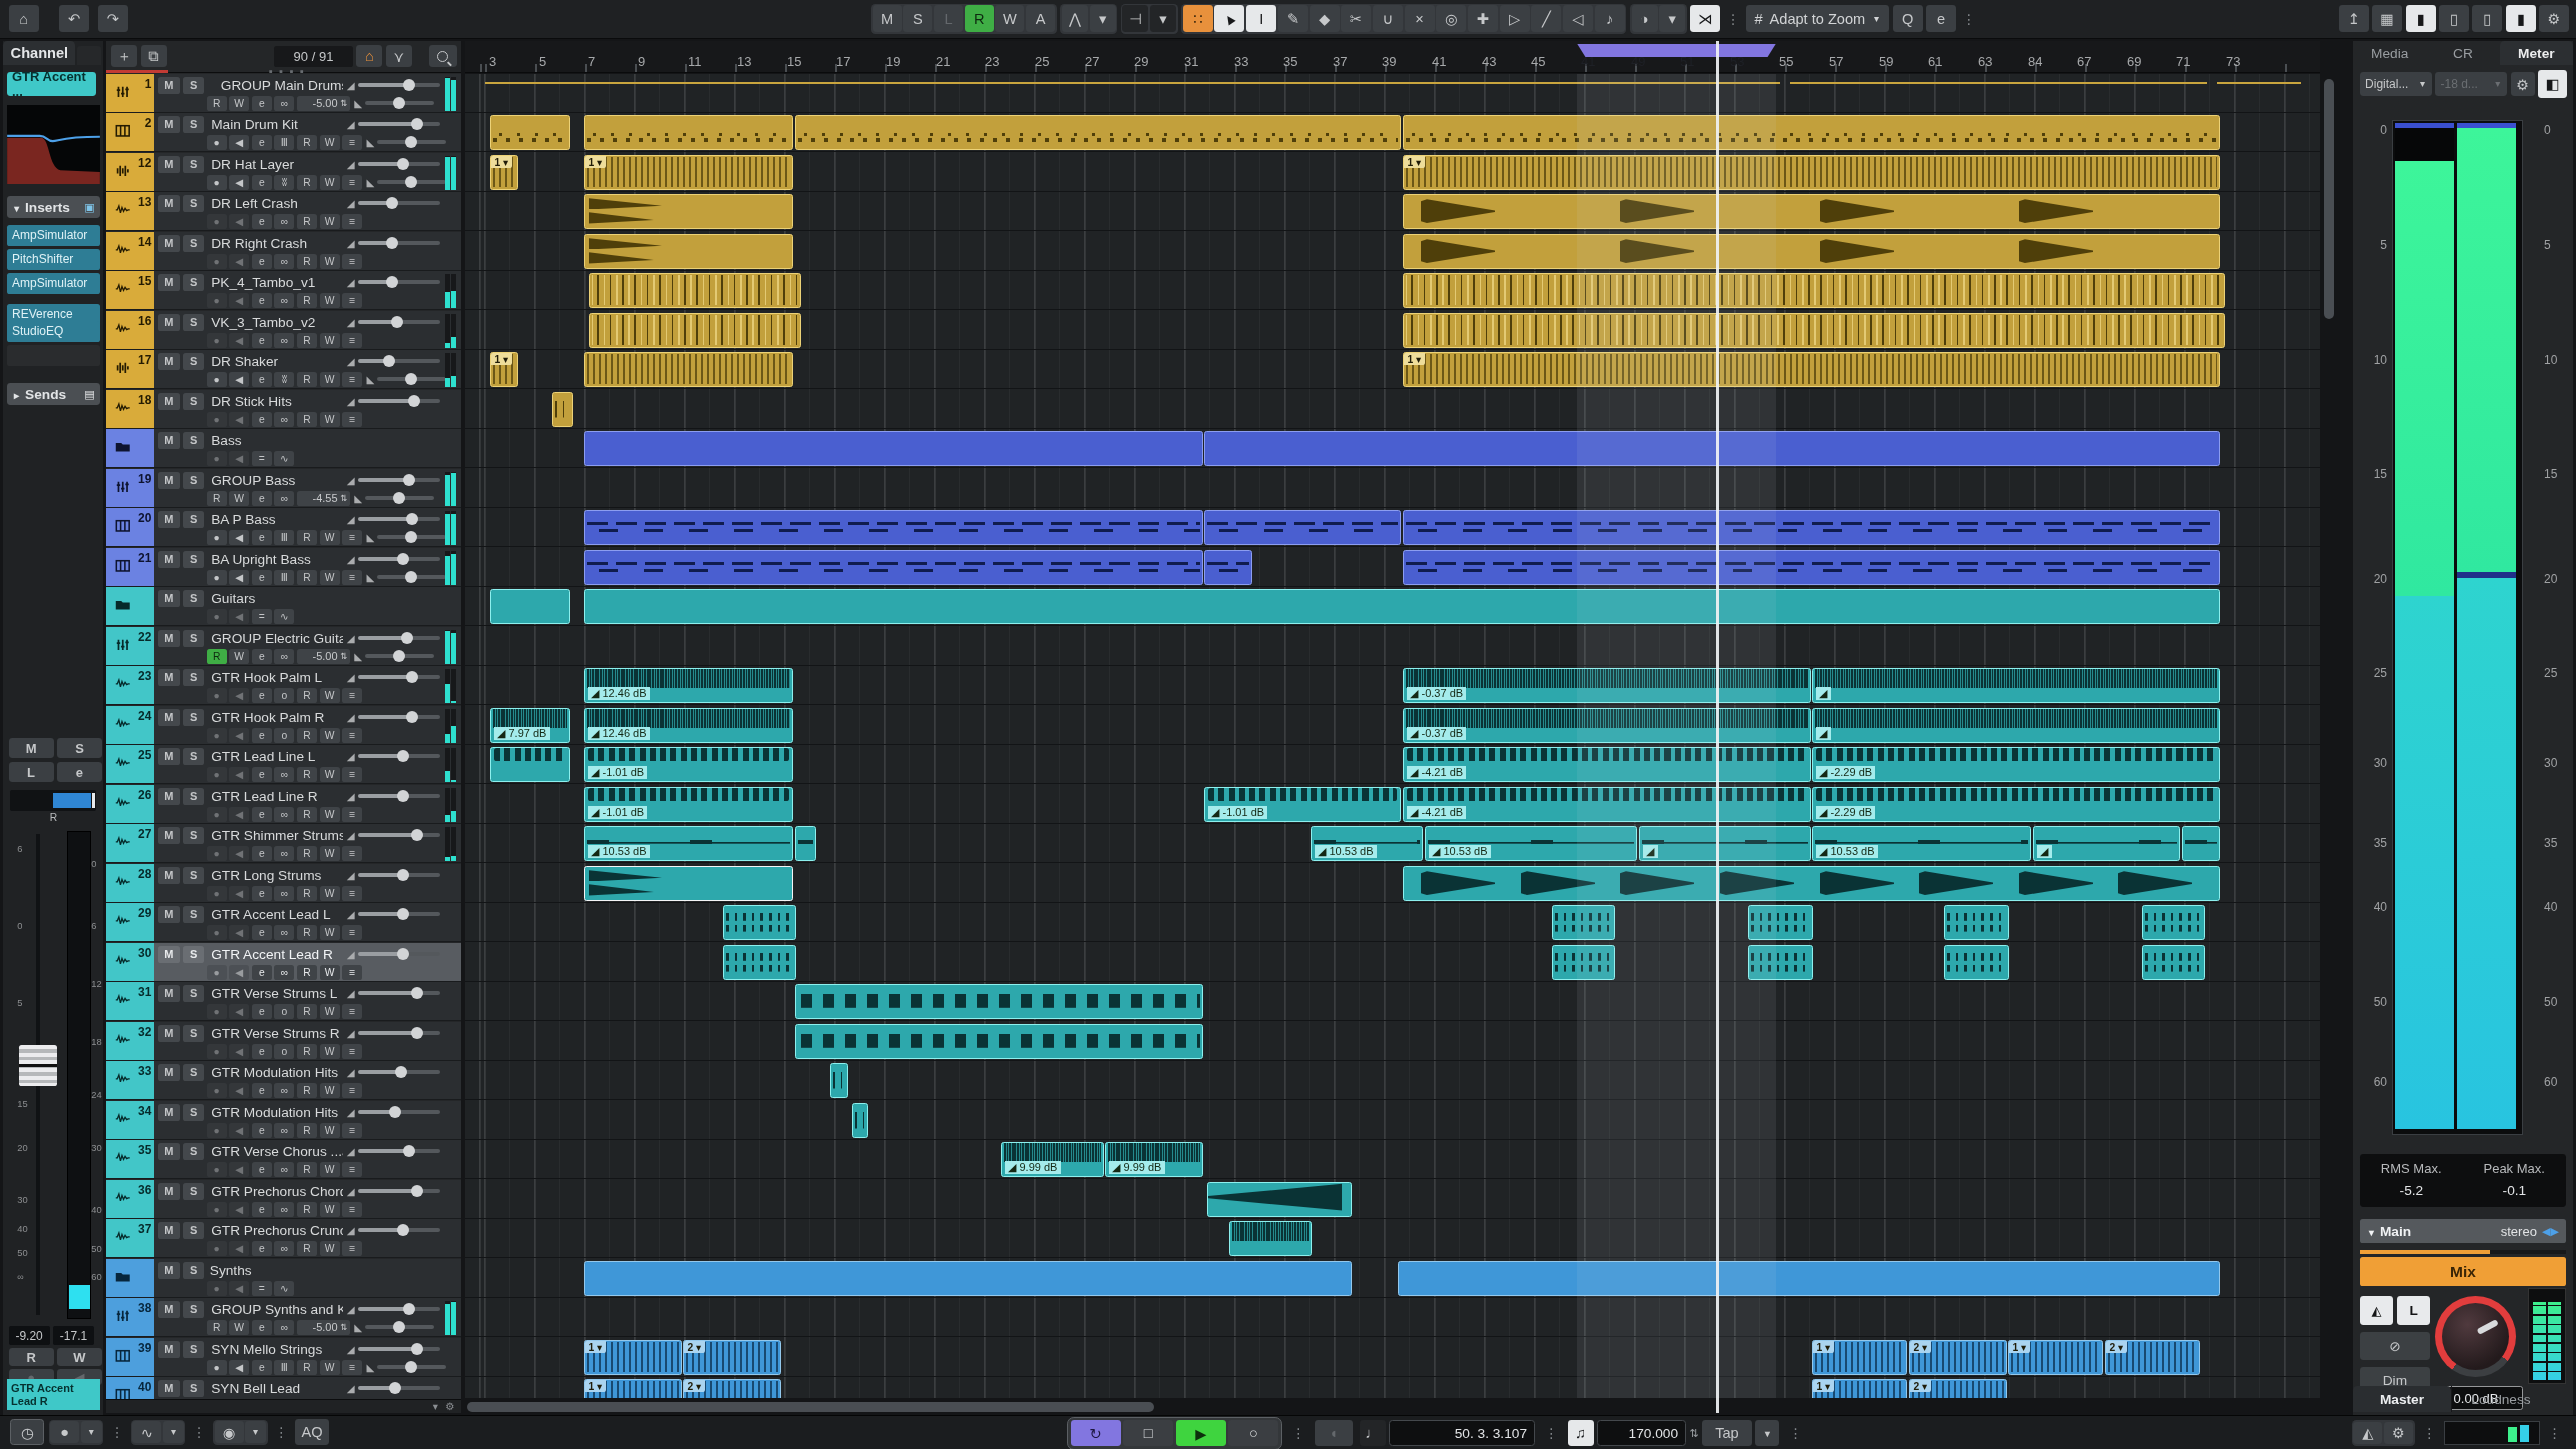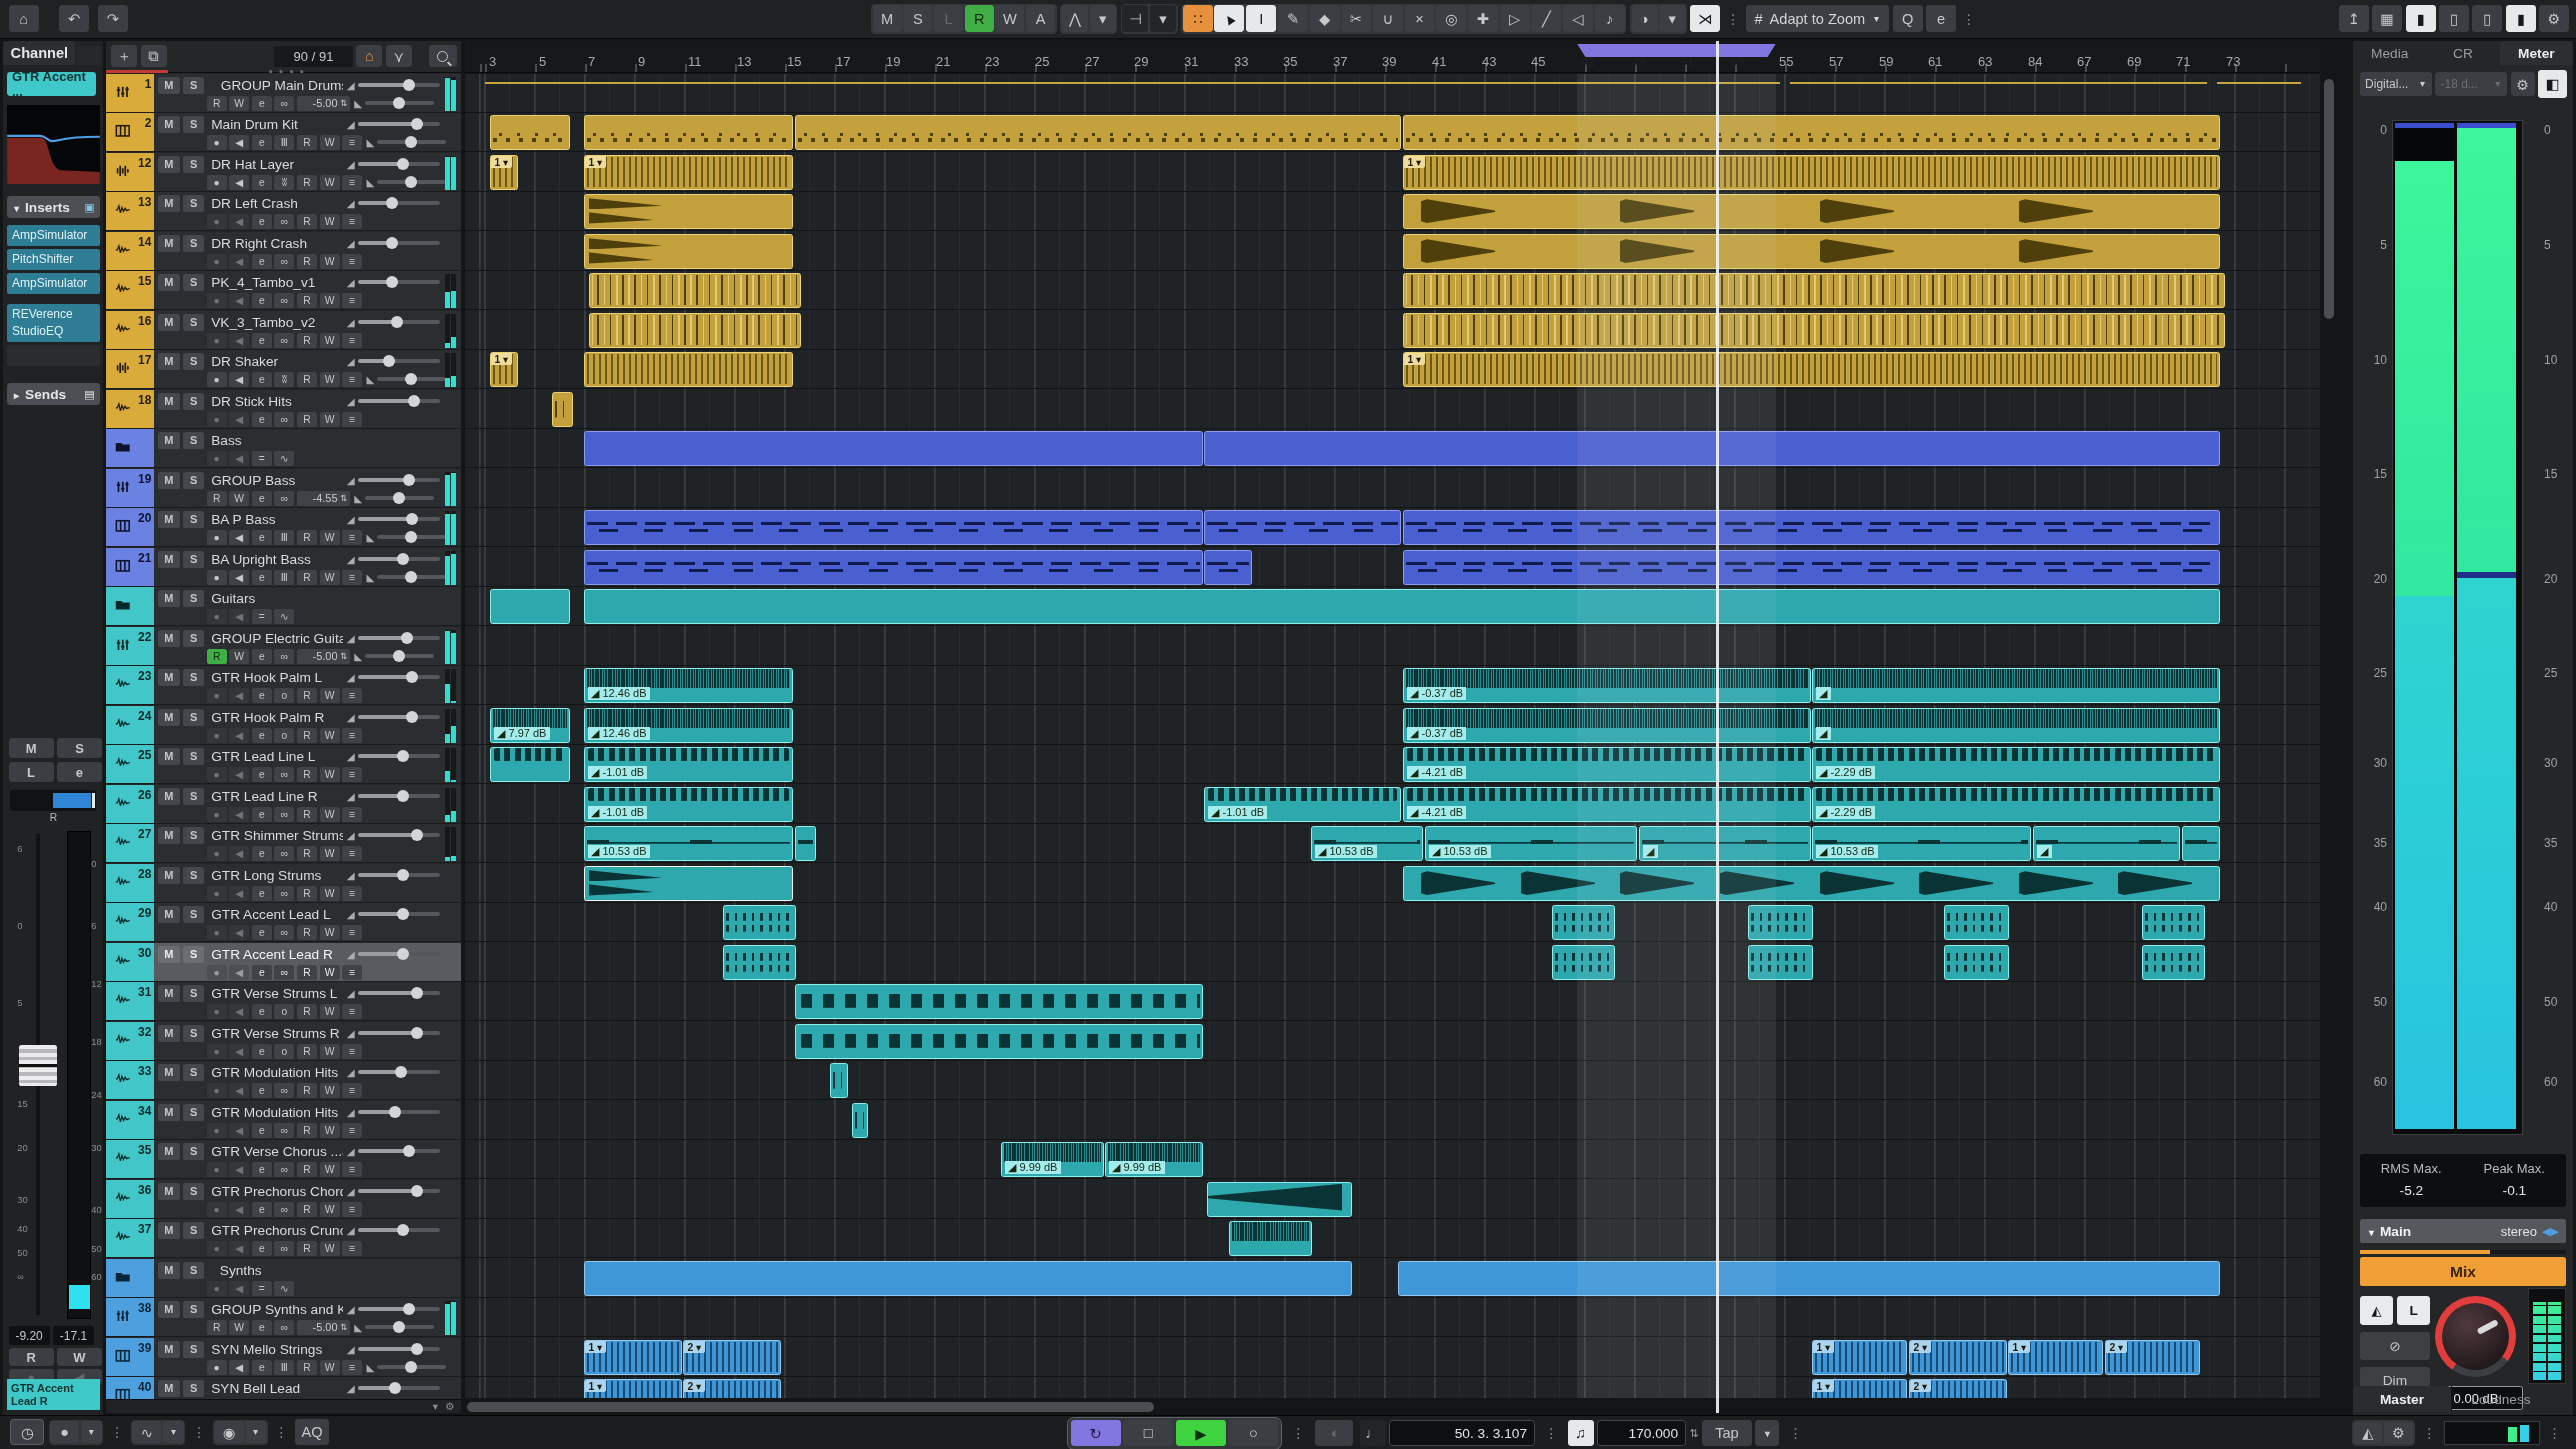--- a/index.html
+++ b/index.html
@@ -1363,21 +1363,21 @@
         </div>
         <div class="trow" style="top: 1185px;">
           <div class="strip s-lblue">
             <span style="margin-left: 4.3px;"><svg viewBox="0 0 20 16" width="16.3" height="14.6">
                 <path d="M1 3h7l2 2h9v9H1z" fill="currentColor"></path>
               </svg></span>
           </div>
           <div class="flex" style="position: absolute; left: 52px; top: 2.6px; gap: 3.4px; height: 17px; width: 301px;">
             <div class="mb ">M</div>
             <div class="mb ">S</div>
-            <div class="tname" style="margin-left: 12px; flex: 1 1 0%;">Synths</div>
+            <div class="tname" style="margin-left: 2px; flex: 1 1 0%;">Synths</div>
           </div>
           <div class="flex" style="position: absolute; left: 52px; top: 21.5px; gap: 2.6px; height: 15.5px; width: 301px;">
             <div style="width: 46px;"></div>
             <div class="mb small dimb">●</div>
             <div class="mb small dimb">◀</div>
             <div class="mb small">=</div>
             <div class="mb small">∿</div>
           </div>
         </div>
         <div class="trow" style="top: 1224px;">

